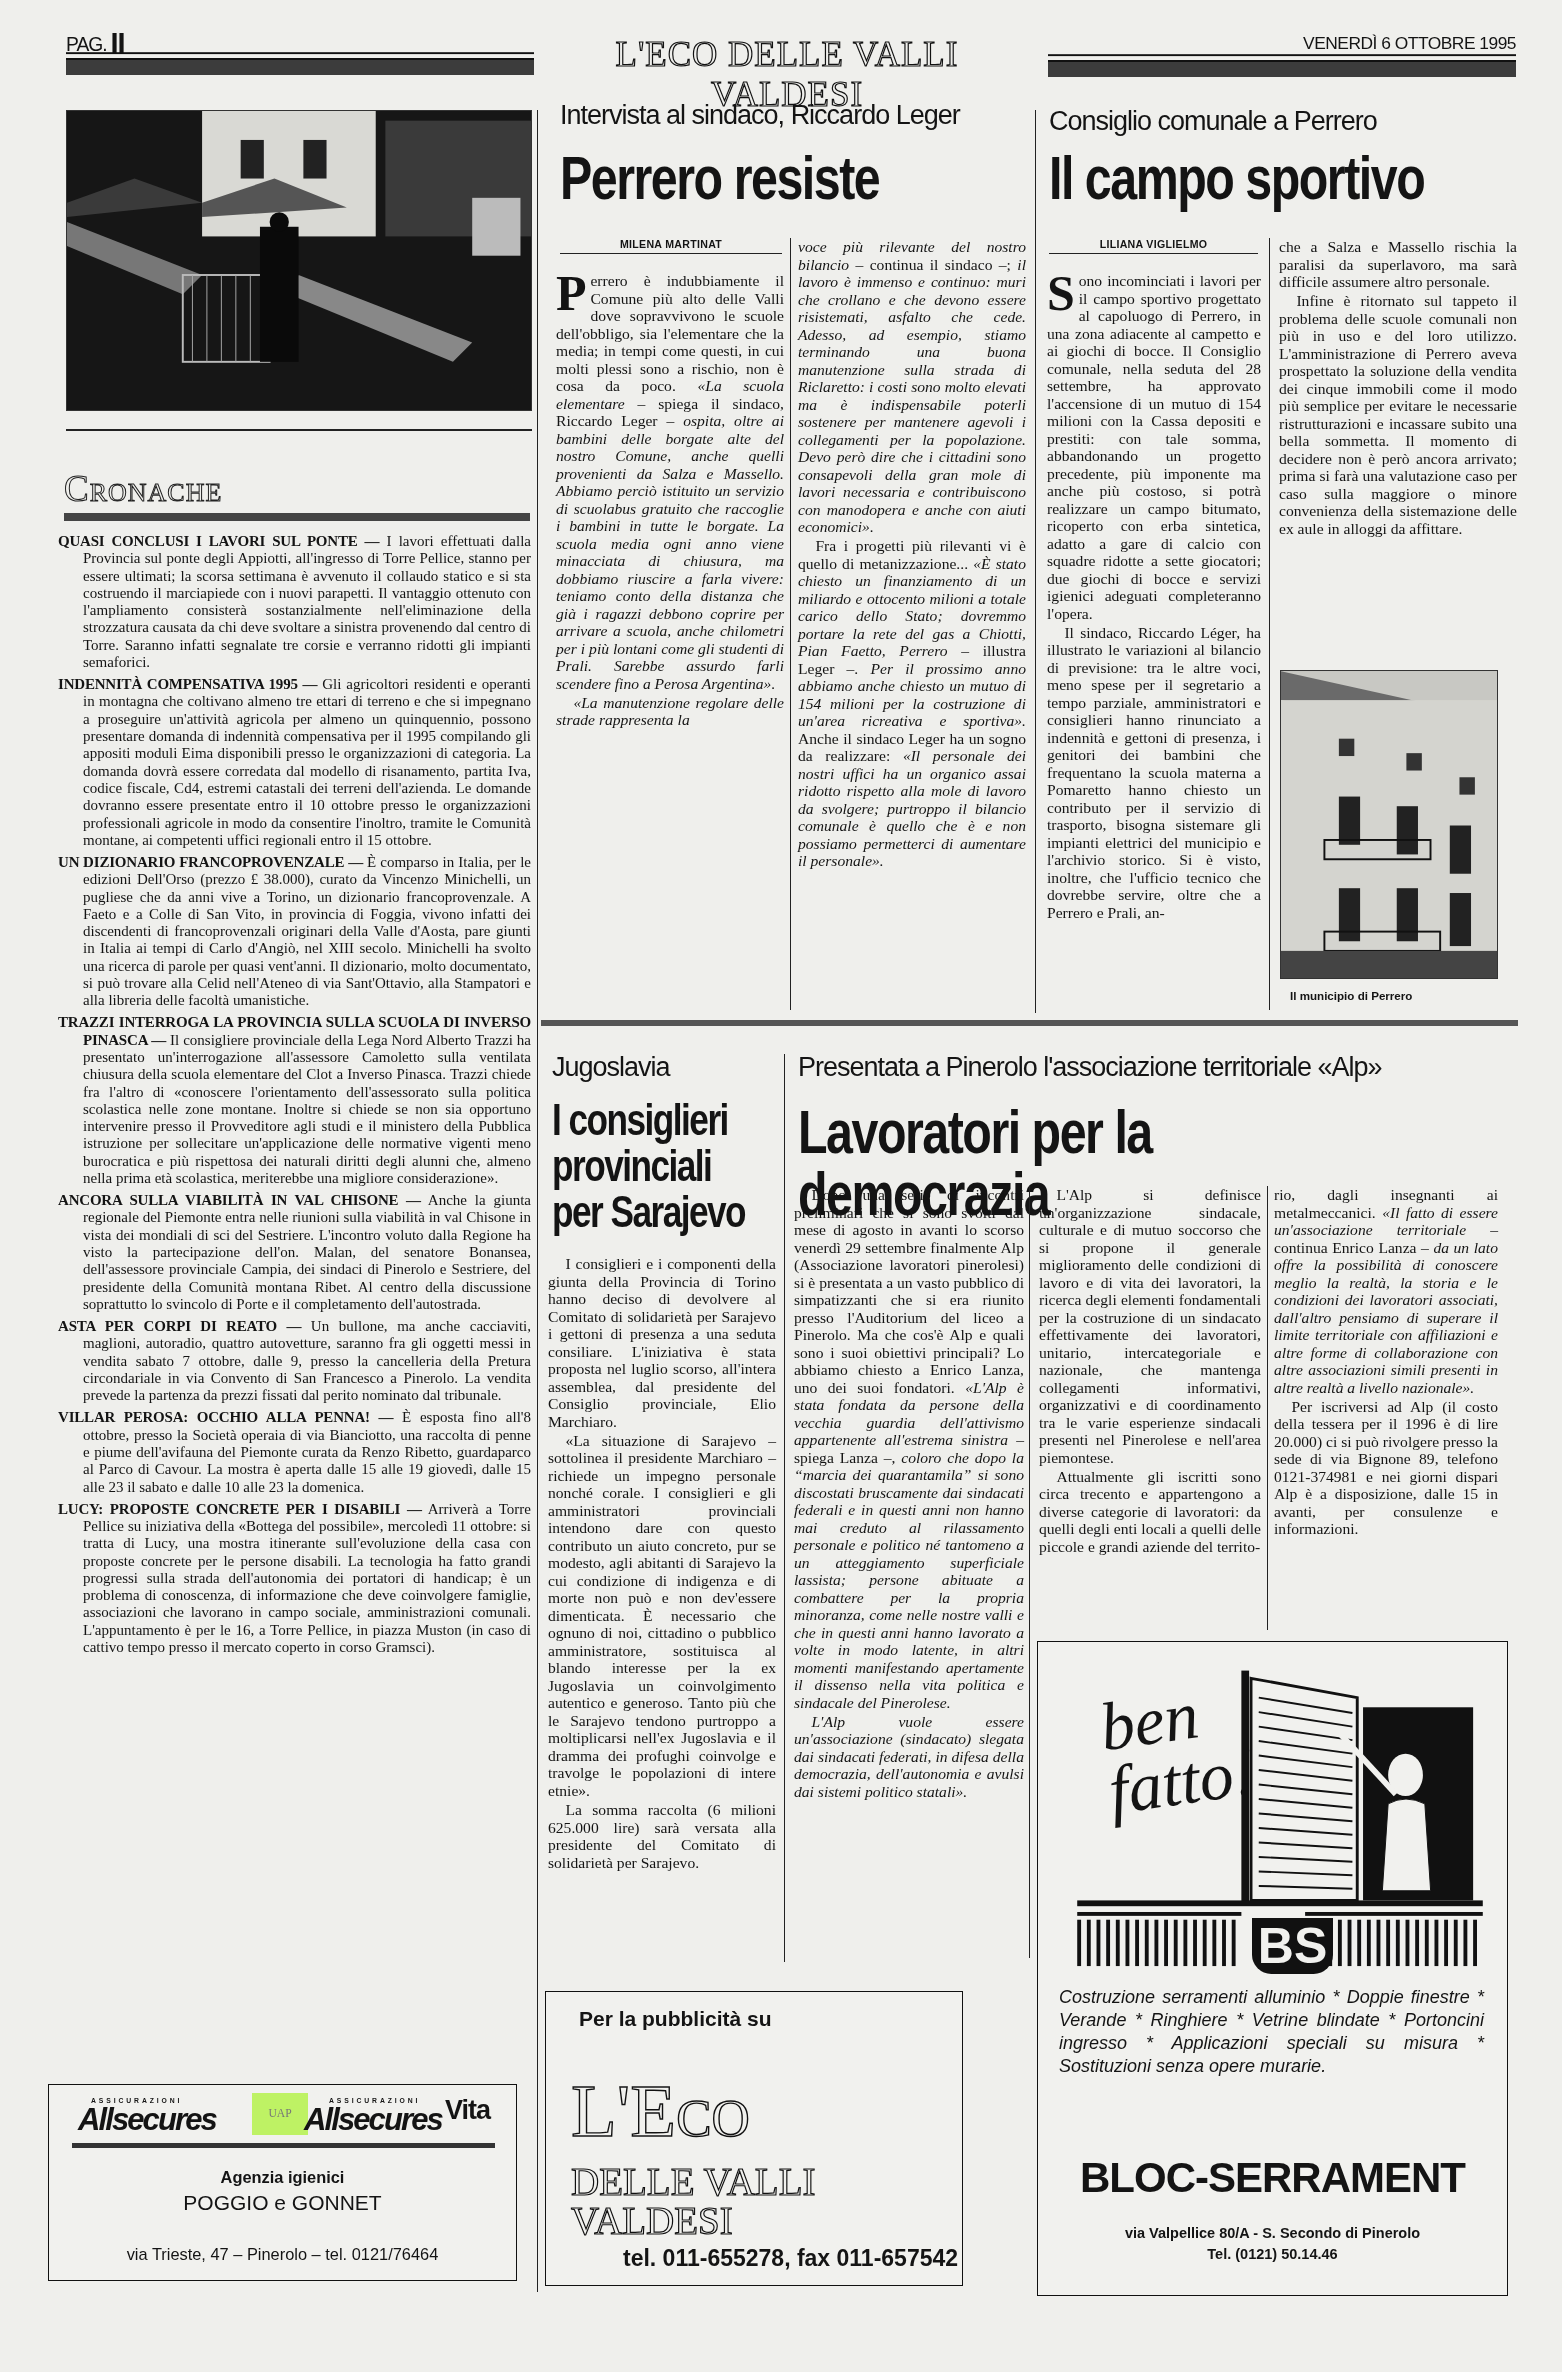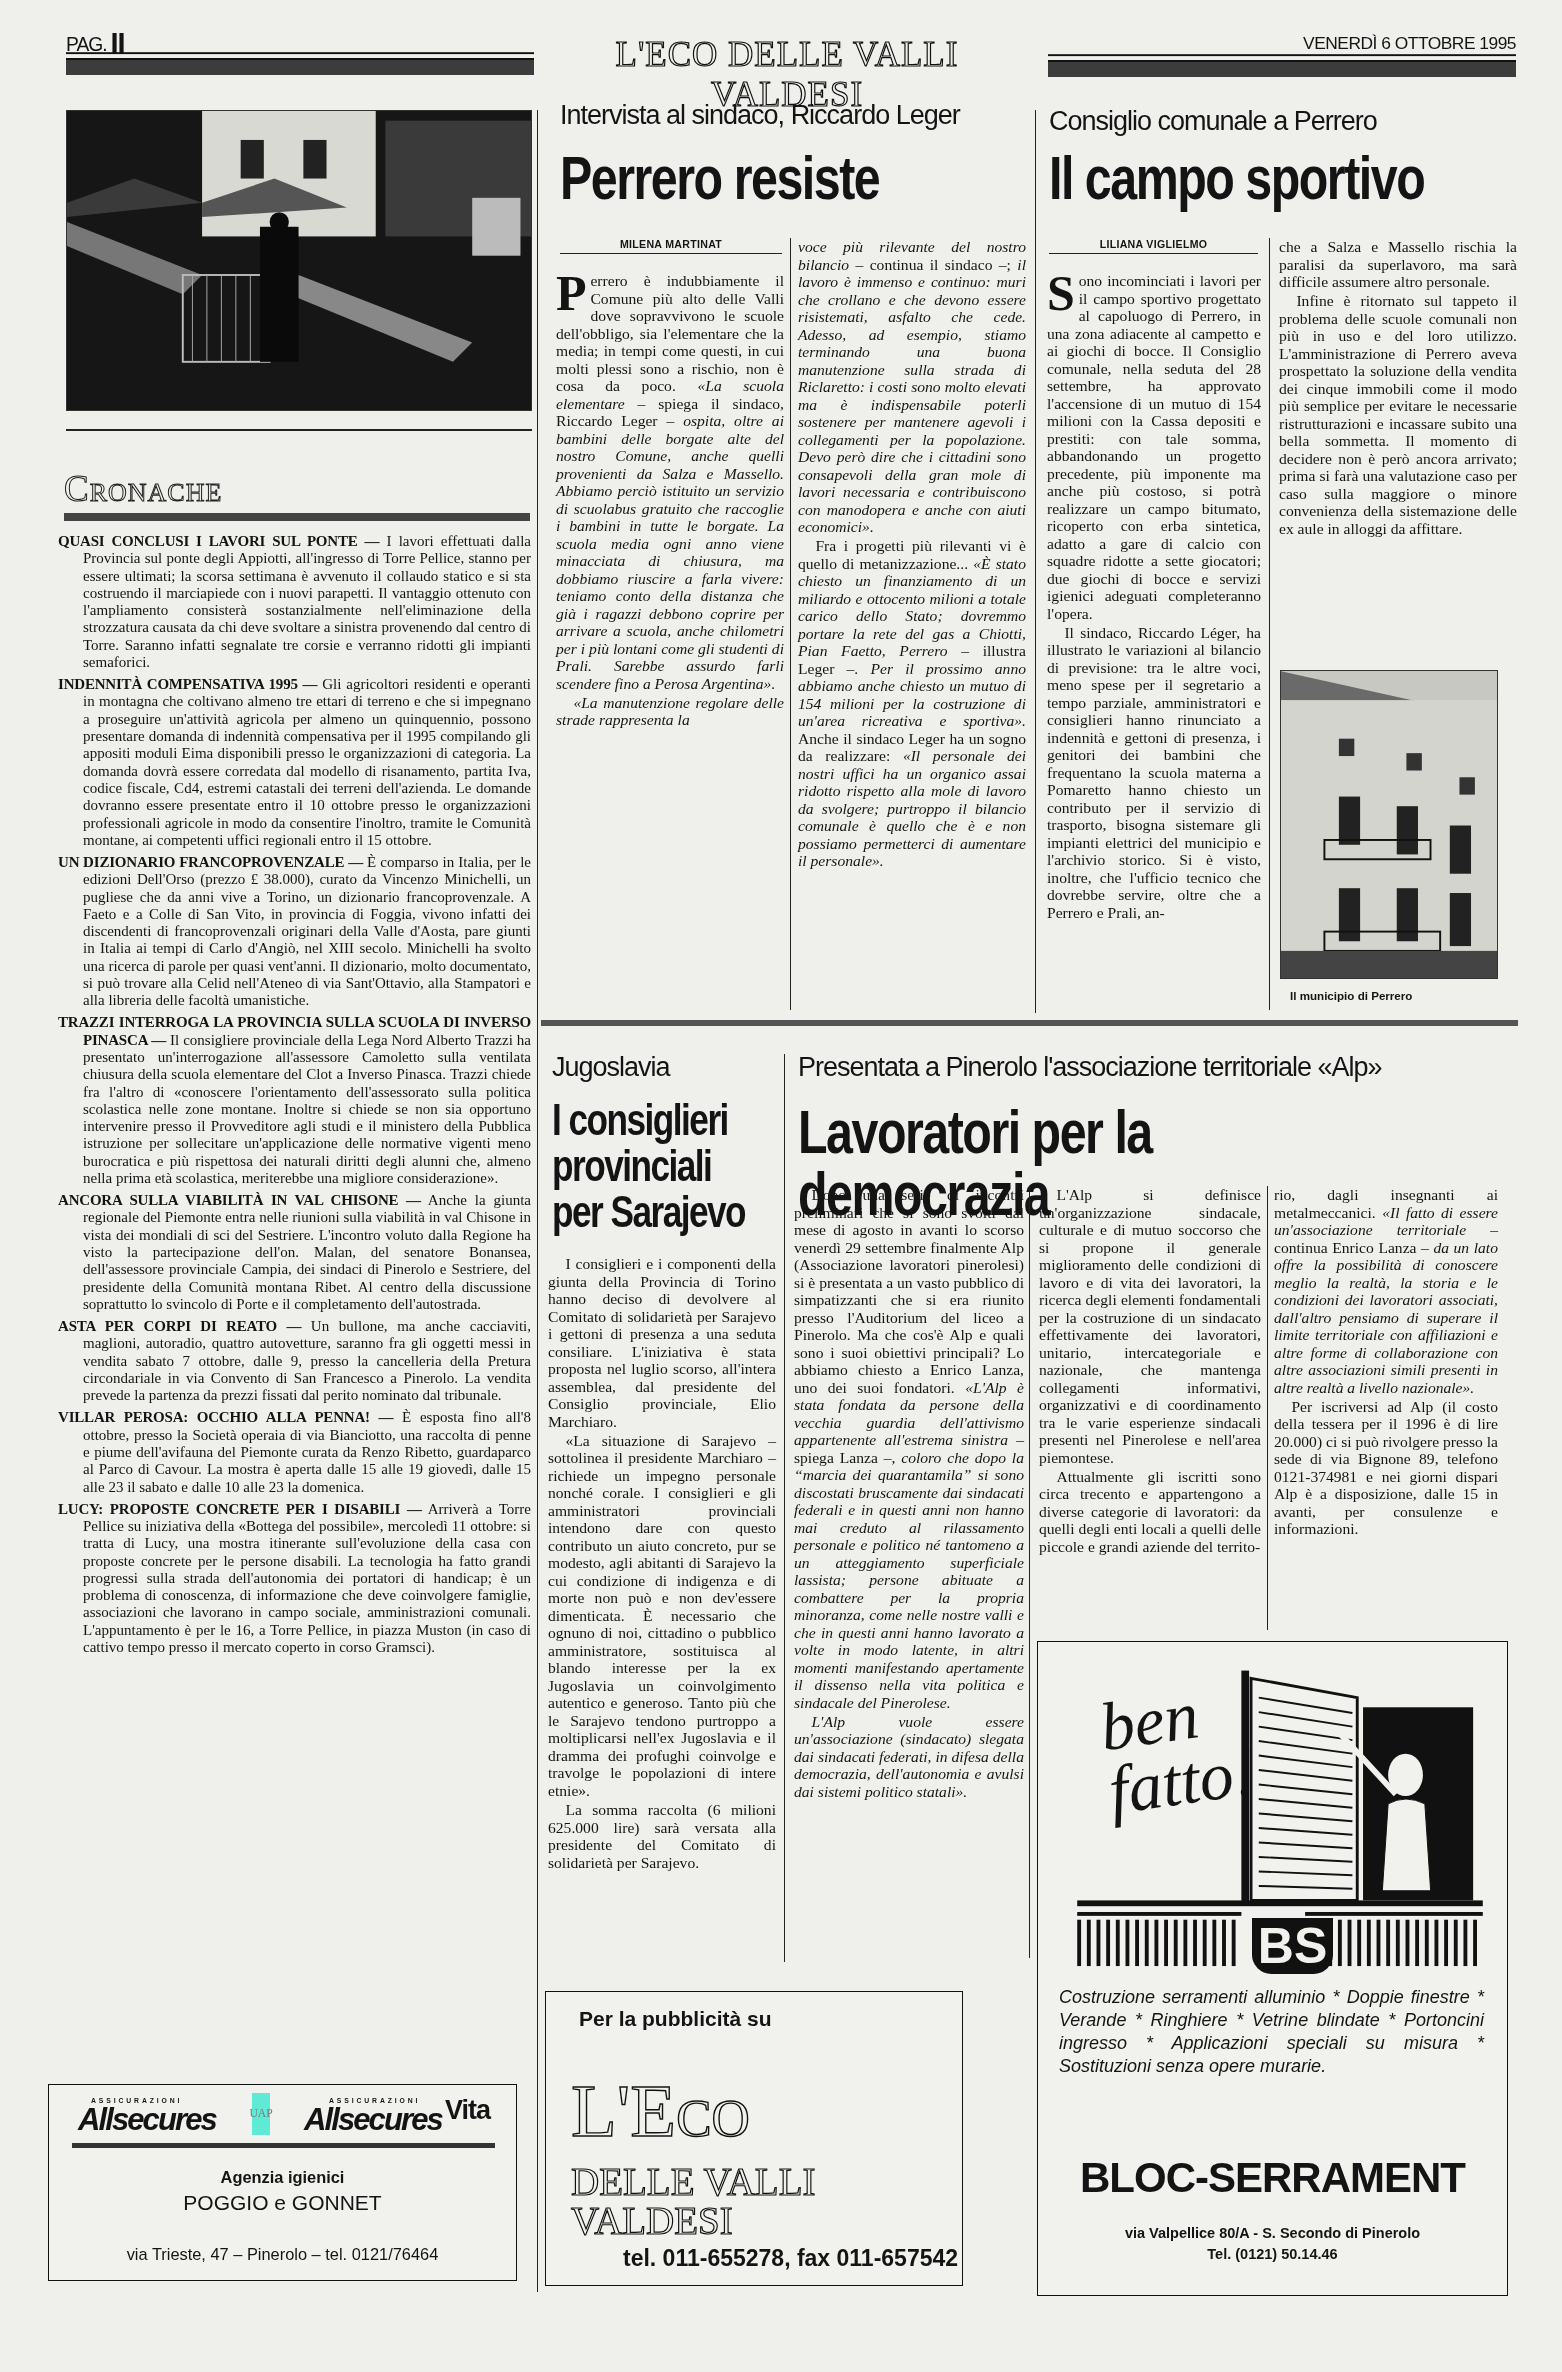--- a/index.html
+++ b/index.html
@@ -99,21 +99,21 @@
   <p class="brief"><b>TRAZZI INTERROGA LA PROVINCIA SULLA SCUOLA DI INVERSO PINASCA —</b><span> Il consigliere provinciale della Lega Nord Alberto Trazzi ha presentato un'interrogazione all'assessore Camoletto sulla ventilata chiusura della scuola elementare del Clot a Inverso Pinasca. Trazzi chiede fra l'altro di «conoscere l'orientamento dell'assessorato sulla politica scolastica nelle zone montane. Inoltre si chiede se non sia opportuno intervenire presso il Provveditore agli studi e il ministero della Pubblica istruzione per sollecitare un'applicazione delle normative vigenti meno burocratica e più rispettosa dei naturali diritti degli alunni che, almeno nella prima età scolastica, meriterebbe una migliore considerazione».</span></p>
   <p class="brief"><b>ANCORA SULLA VIABILITÀ IN VAL CHISONE —</b><span> Anche la giunta regionale del Piemonte entra nelle riunioni sulla viabilità in val Chisone in vista dei mondiali di sci del Sestriere. L'incontro voluto dalla Regione ha visto la partecipazione dell'on. Malan, del senatore Bonansea, dell'assessore provinciale Campia, dei sindaci di Pinerolo e Sestriere, del presidente della Comunità montana Ribet. Al centro della discussione soprattutto lo svincolo di Porte e il completamento dell'autostrada.</span></p>
   <p class="brief"><b>ASTA PER CORPI DI REATO —</b><span> Un bullone, ma anche cacciaviti, maglioni, autoradio, quattro autovetture, saranno fra gli oggetti messi in vendita sabato 7 ottobre, dalle 9, presso la cancelleria della Pretura circondariale in via Convento di San Francesco a Pinerolo. La vendita prevede la partenza da prezzi fissati dal perito nominato dal tribunale.</span></p>
   <p class="brief"><b>VILLAR PEROSA: OCCHIO ALLA PENNA! —</b><span> È esposta fino all'8 ottobre, presso la Società operaia di via Bianciotto, una raccolta di penne e piume dell'avifauna del Piemonte curata da Renzo Ribetto, guardaparco al Parco di Cavour. La mostra è aperta dalle 15 alle 19 giovedì, dalle 15 alle 23 il sabato e dalle 10 alle 23 la domenica.</span></p>
   <p class="brief"><b>LUCY: PROPOSTE CONCRETE PER I DISABILI —</b><span> Arriverà a Torre Pellice su iniziativa della «Bottega del possibile», mercoledì 11 ottobre: si tratta di Lucy, una mostra itinerante sull'evoluzione della casa con proposte concrete per le persone disabili. La tecnologia ha fatto grandi progressi sulla strada dell'autonomia dei portatori di handicap; è un problema di conoscenza, di informazione che deve coinvolgere famiglie, associazioni che lavorano in campo sociale, amministrazioni comunali. L'appuntamento è per le 16, a Torre Pellice, in piazza Muston (in caso di cattivo tempo presso il mercato coperto in corso Gramsci).</span></p>
 </div>
 
 <div class="abs adbox" style="left:48px; top:2084px; width:469px; height:197px;">
   <div class="abs sans" style="left:42px; top:11.6px; font-size:6.8px; font-weight:bold; letter-spacing:2.9px;">ASSICURAZIONI</div>
   <div class="abs sans" style="left:29px; top:17.4px; font-size:31px; font-weight:900; letter-spacing:-1.9px; font-style:italic;">Allsecures</div>
-  <div class="abs sans" style="left:203px; top:7.7px; width:18px; height:42px; background:#5eead4; color:#777; font-size:11.6px; display:flex; align-items:center; justify-content:center; font-family:'Liberation Serif',serif;">UAP</div>
+  <div class="abs sans" style="left:203px; top:7.7px; width:56px; height:42px; background:#bef264; color:#777; font-size:11.6px; display:flex; align-items:center; justify-content:center; font-family:'Liberation Serif',serif;">UAP</div>
   <div class="abs sans" style="left:280px; top:11.6px; font-size:6.8px; font-weight:bold; letter-spacing:2.9px;">ASSICURAZIONI</div>
   <div class="abs sans" style="left:255px; top:17.4px; font-size:31px; font-weight:900; letter-spacing:-1.9px; font-style:italic;">Allsecures</div>
   <div class="abs sans" style="left:396px; top:9.7px; font-size:27px; font-weight:bold; letter-spacing:-1px;">Vita</div>
   <div class="abs" style="left:23px; top:58px; width:423px; height:4.8px; background:#333;"></div>
   <div class="abs sans" style="left:0; top:83px; width:100%; text-align:center; font-size:16.4px; font-weight:bold;">Agenzia igienici</div>
   <div class="abs sans" style="left:0; top:106px; width:100%; text-align:center; font-size:21px; font-weight:400;">POGGIO e GONNET</div>
   <div class="abs sans" style="left:0; top:160px; width:100%; text-align:center; font-size:16.4px;">via Trieste, 47 – Pinerolo – tel. 0121/76464</div>
 </div>
 
 <div class="abs vrule" style="left:537px; top:110px; height:2182px;"></div>

